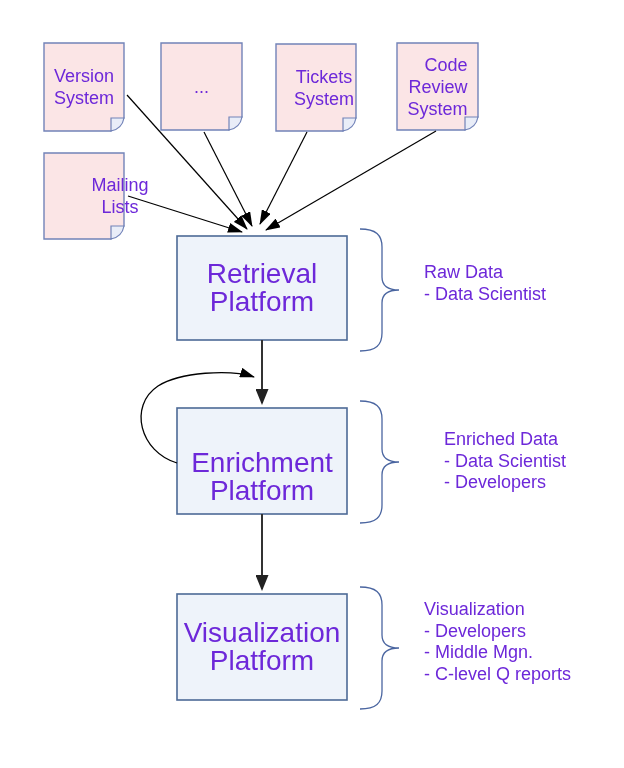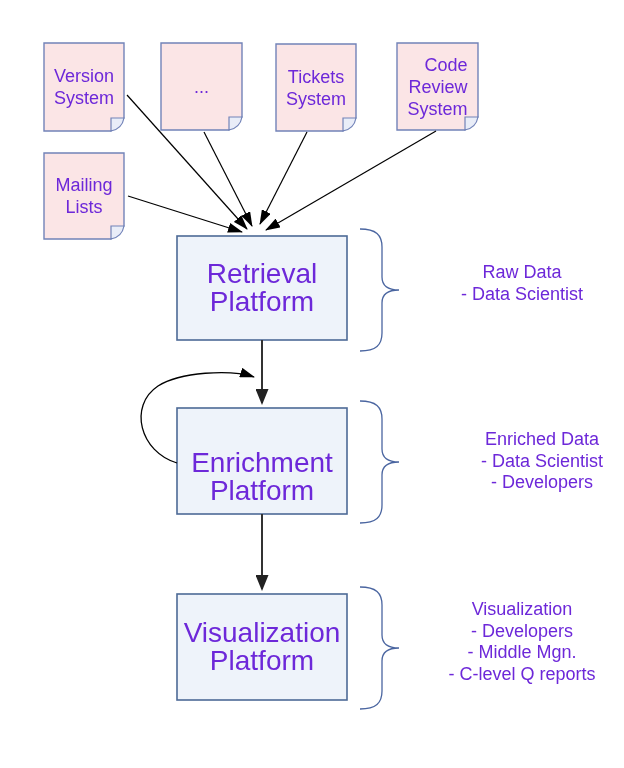--- a/index.html
+++ b/index.html
@@ -5,21 +5,21 @@
   html,body{margin:0;padding:0;background:#ffffff;}
   .canvas{
     position:relative;width:624px;height:768px;background:#ffffff;overflow:hidden;
     font-family:"Liberation Sans",sans-serif;color:#6d28d9;
   }
   .canvas svg{position:absolute;left:0;top:0;}
   .overlay{position:absolute;display:flex;align-items:center;justify-content:center;
     text-align:center;white-space:pre-line;pointer-events:none;}
   .note-label{font-size:18px;line-height:22px;}
   .box-label{font-size:28px;line-height:28px;}
-  .annotation{position:absolute;white-space:pre-line;text-align:center;
+  .annotation{position:absolute;white-space:pre-line;text-align:left;
     font-size:18px;line-height:21.5px;pointer-events:none;}
   .note-body{fill:var(--note-fill,#fbe5e6);stroke:var(--note-border,#7283b8);stroke-width:1.4;}
   .note-fold{fill:var(--fold-fill,#e9edf8);stroke:var(--note-border,#7283b8);stroke-width:1.2;}
   .platform-box{fill:var(--box-fill,#eef3fa);stroke:var(--box-border,#4d6a96);stroke-width:1.6;}
   .src-arrow{stroke:var(--arrow,#000000);stroke-width:1.2;fill:none;}
   .flow-arrow{stroke:var(--flow-arrow,#333333);stroke-width:2;fill:none;}
   .loop-arrow{stroke:var(--arrow,#000000);stroke-width:1.3;fill:none;}
   .brace{stroke:var(--brace,#4a65a0);stroke-width:1.3;fill:none;}
 </style>
 </head>
@@ -74,26 +74,26 @@
     <path class="loop-arrow" d="M177 463 C 140 452, 128 406, 158 386 C 180 372, 230 369, 254 377" marker-end="url(#ah-s)"></path>
 
     <path class="brace" d="M360 229 C376 229 382 235 382 247 L382 277 C382 285 387 290 399 290 C387 290 382 295 382 303 L382 333 C382 345 376 351 360 351"></path>
     <path class="brace" d="M360 401 C376 401 382 407 382 419 L382 449 C382 457 387 462 399 462 C387 462 382 467 382 475 L382 505 C382 517 376 523 360 523"></path>
     <path class="brace" d="M360 587 C376 587 382 593 382 605 L382 635 C382 643 387 648 399 648 C387 648 382 653 382 661 L382 691 C382 703 376 709 360 709"></path>
   </svg>
 
   <div class="overlay note-label" style="left:44px;top:43px;width:80px;height:88px;">Version
 System</div>
   <div class="overlay note-label" style="left:161px;top:43px;width:81px;height:87px;">...</div>
-  <div class="overlay note-label" style="left:276px;top:44px;width:80px;height:87px;">Tickets
+  <div class="overlay note-label" style="left:284px;top:44px;width:80px;height:87px;">Tickets
 System</div>
   <div class="overlay note-label" style="left:397px;top:43px;width:81px;height:87px;text-align:right;">Code
 Review
 System</div>
-  <div class="overlay note-label" style="left:44px;top:153px;width:80px;height:86px;">Mailing
+  <div class="overlay note-label" style="left:44px;top:153px;width:80px;height:86px;padding-left:36px;">Mailing
 Lists</div>
 
   <div class="overlay box-label" style="left:177px;top:236px;width:170px;height:104px;">Retrieval
 Platform</div>
   <div class="overlay box-label" style="left:177px;top:424px;width:170px;height:106px;">Enrichment
 Platform</div>
   <div class="overlay box-label" style="left:177px;top:594px;width:170px;height:106px;">Visualization
 Platform</div>
 
   <div class="annotation" style="left:424px;top:262px;width:196px;">Raw Data

